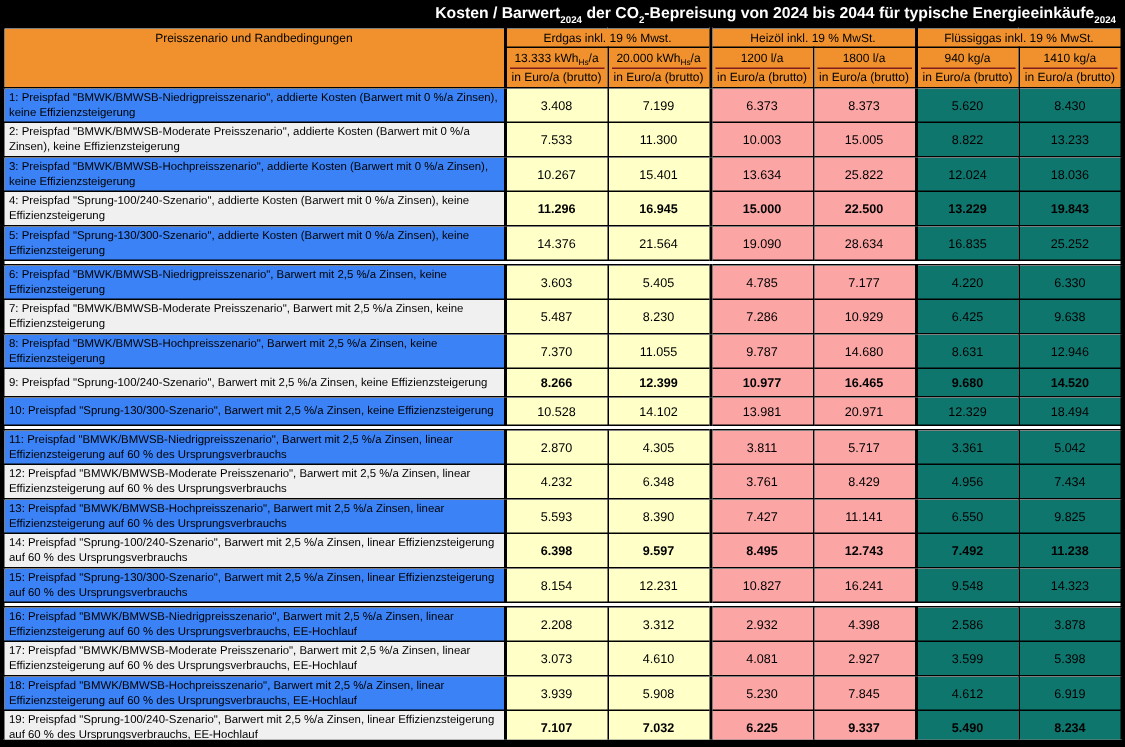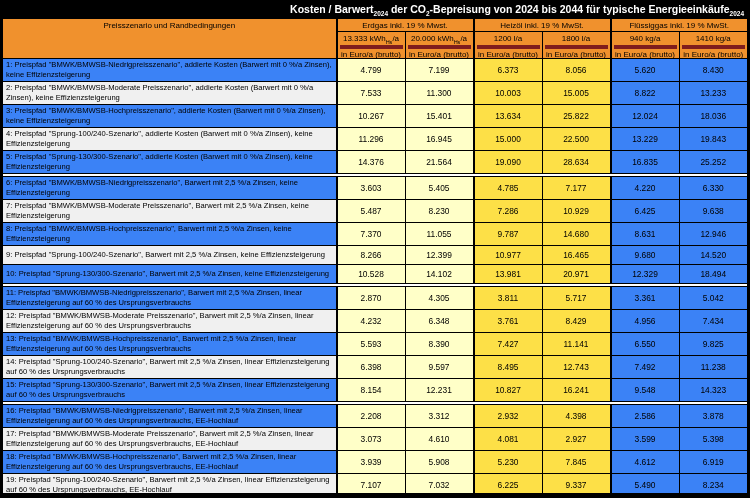--- a/index.html
+++ b/index.html
@@ -20,32 +20,32 @@
   col.c-lbl{width:334px;}
   th,td{border:1px solid #000;overflow:hidden;}
   thead th{
     background:#F0912D;color:#000;font-weight:normal;
     font-size:8px;text-align:center;padding:1px 2px;
   }
   th.lblhead{vertical-align:top;padding-top:2px;}
   tr.grprow th{height:13px;}
   .qty{line-height:11px;height:12px;}
   .qty sub{font-size:5.5px;}
-  .unit{line-height:11px;height:12px;border-top:4px solid #7f1d1d;}
+  .unit{line-height:11px;height:12px;border-top:1px solid #7f1d1d;}
   .gb{border-left:2px solid #000 !important;}
   td.lbl{
     background:#3b82f6;font-size:7.6px;line-height:10px;
     text-align:left;padding:1px 3px;color:#000;
   }
   tr.alt td.lbl{background:#F0F0F0;}
   td.val{font-size:8.4px;text-align:center;padding:1px 2px;color:#000;}
   td.ye{background:#FFFFC8;}
-  td.pk{background:#fde047;}
-  td.bl{background:#3b82f6;}
-  tr.boldrow td.val{font-weight:normal;}
+  td.pk{background:#fca5a5;}
+  td.bl{background:#0f766e;}
+  tr.boldrow td.val{font-weight:bold;}
   tr.one-line td.lbl{white-space:nowrap;}
   tr.datarow{height:22px;}
   tr.one-line{height:19px;}
   tr.sep td{height:3px;padding:0;background:#fff;border-top:1px solid #000;border-bottom:1px solid #000;}
 </style>
 </head>
 <body>
 
 <div class="sheet">
   <div class="titlebar"><span>Kosten / Barwert</span><sub>2024</sub><span> der CO</span><sub>2</sub><span>-Bepreisung von 2024 bis 2044 für typische Energieeinkäufe</span><sub>2024</sub></div>
@@ -90,24 +90,24 @@
         </th>
         <th>
           <div class="qty"><span>1410 kg/a</span><sub></sub><span></span></div>
           <div class="unit">in Euro/a (brutto)</div>
         </th>
       </tr>
     </thead>
     <tbody id="tbody">
         <tr class="datarow">
           <td class="lbl">1: Preispfad "BMWK/BMWSB-Niedrigpreisszenario", addierte Kosten (Barwert mit 0 %/a Zinsen), keine Effizienzsteigerung</td>
-          <td class="val ye gb">4.799</td>
+          <td class="val ye gb">3.408</td>
           <td class="val ye">7.199</td>
           <td class="val pk gb">6.373</td>
-          <td class="val pk">8.056</td>
+          <td class="val pk">8.373</td>
           <td class="val bl gb">5.620</td>
           <td class="val bl">8.430</td>
         </tr>
         <tr class="datarow alt">
           <td class="lbl">2: Preispfad "BMWK/BMWSB-Moderate Preisszenario", addierte Kosten (Barwert mit 0 %/a Zinsen), keine Effizienzsteigerung</td>
           <td class="val ye gb">7.533</td>
           <td class="val ye">11.300</td>
           <td class="val pk gb">10.003</td>
           <td class="val pk">15.005</td>
           <td class="val bl gb">8.822</td>

